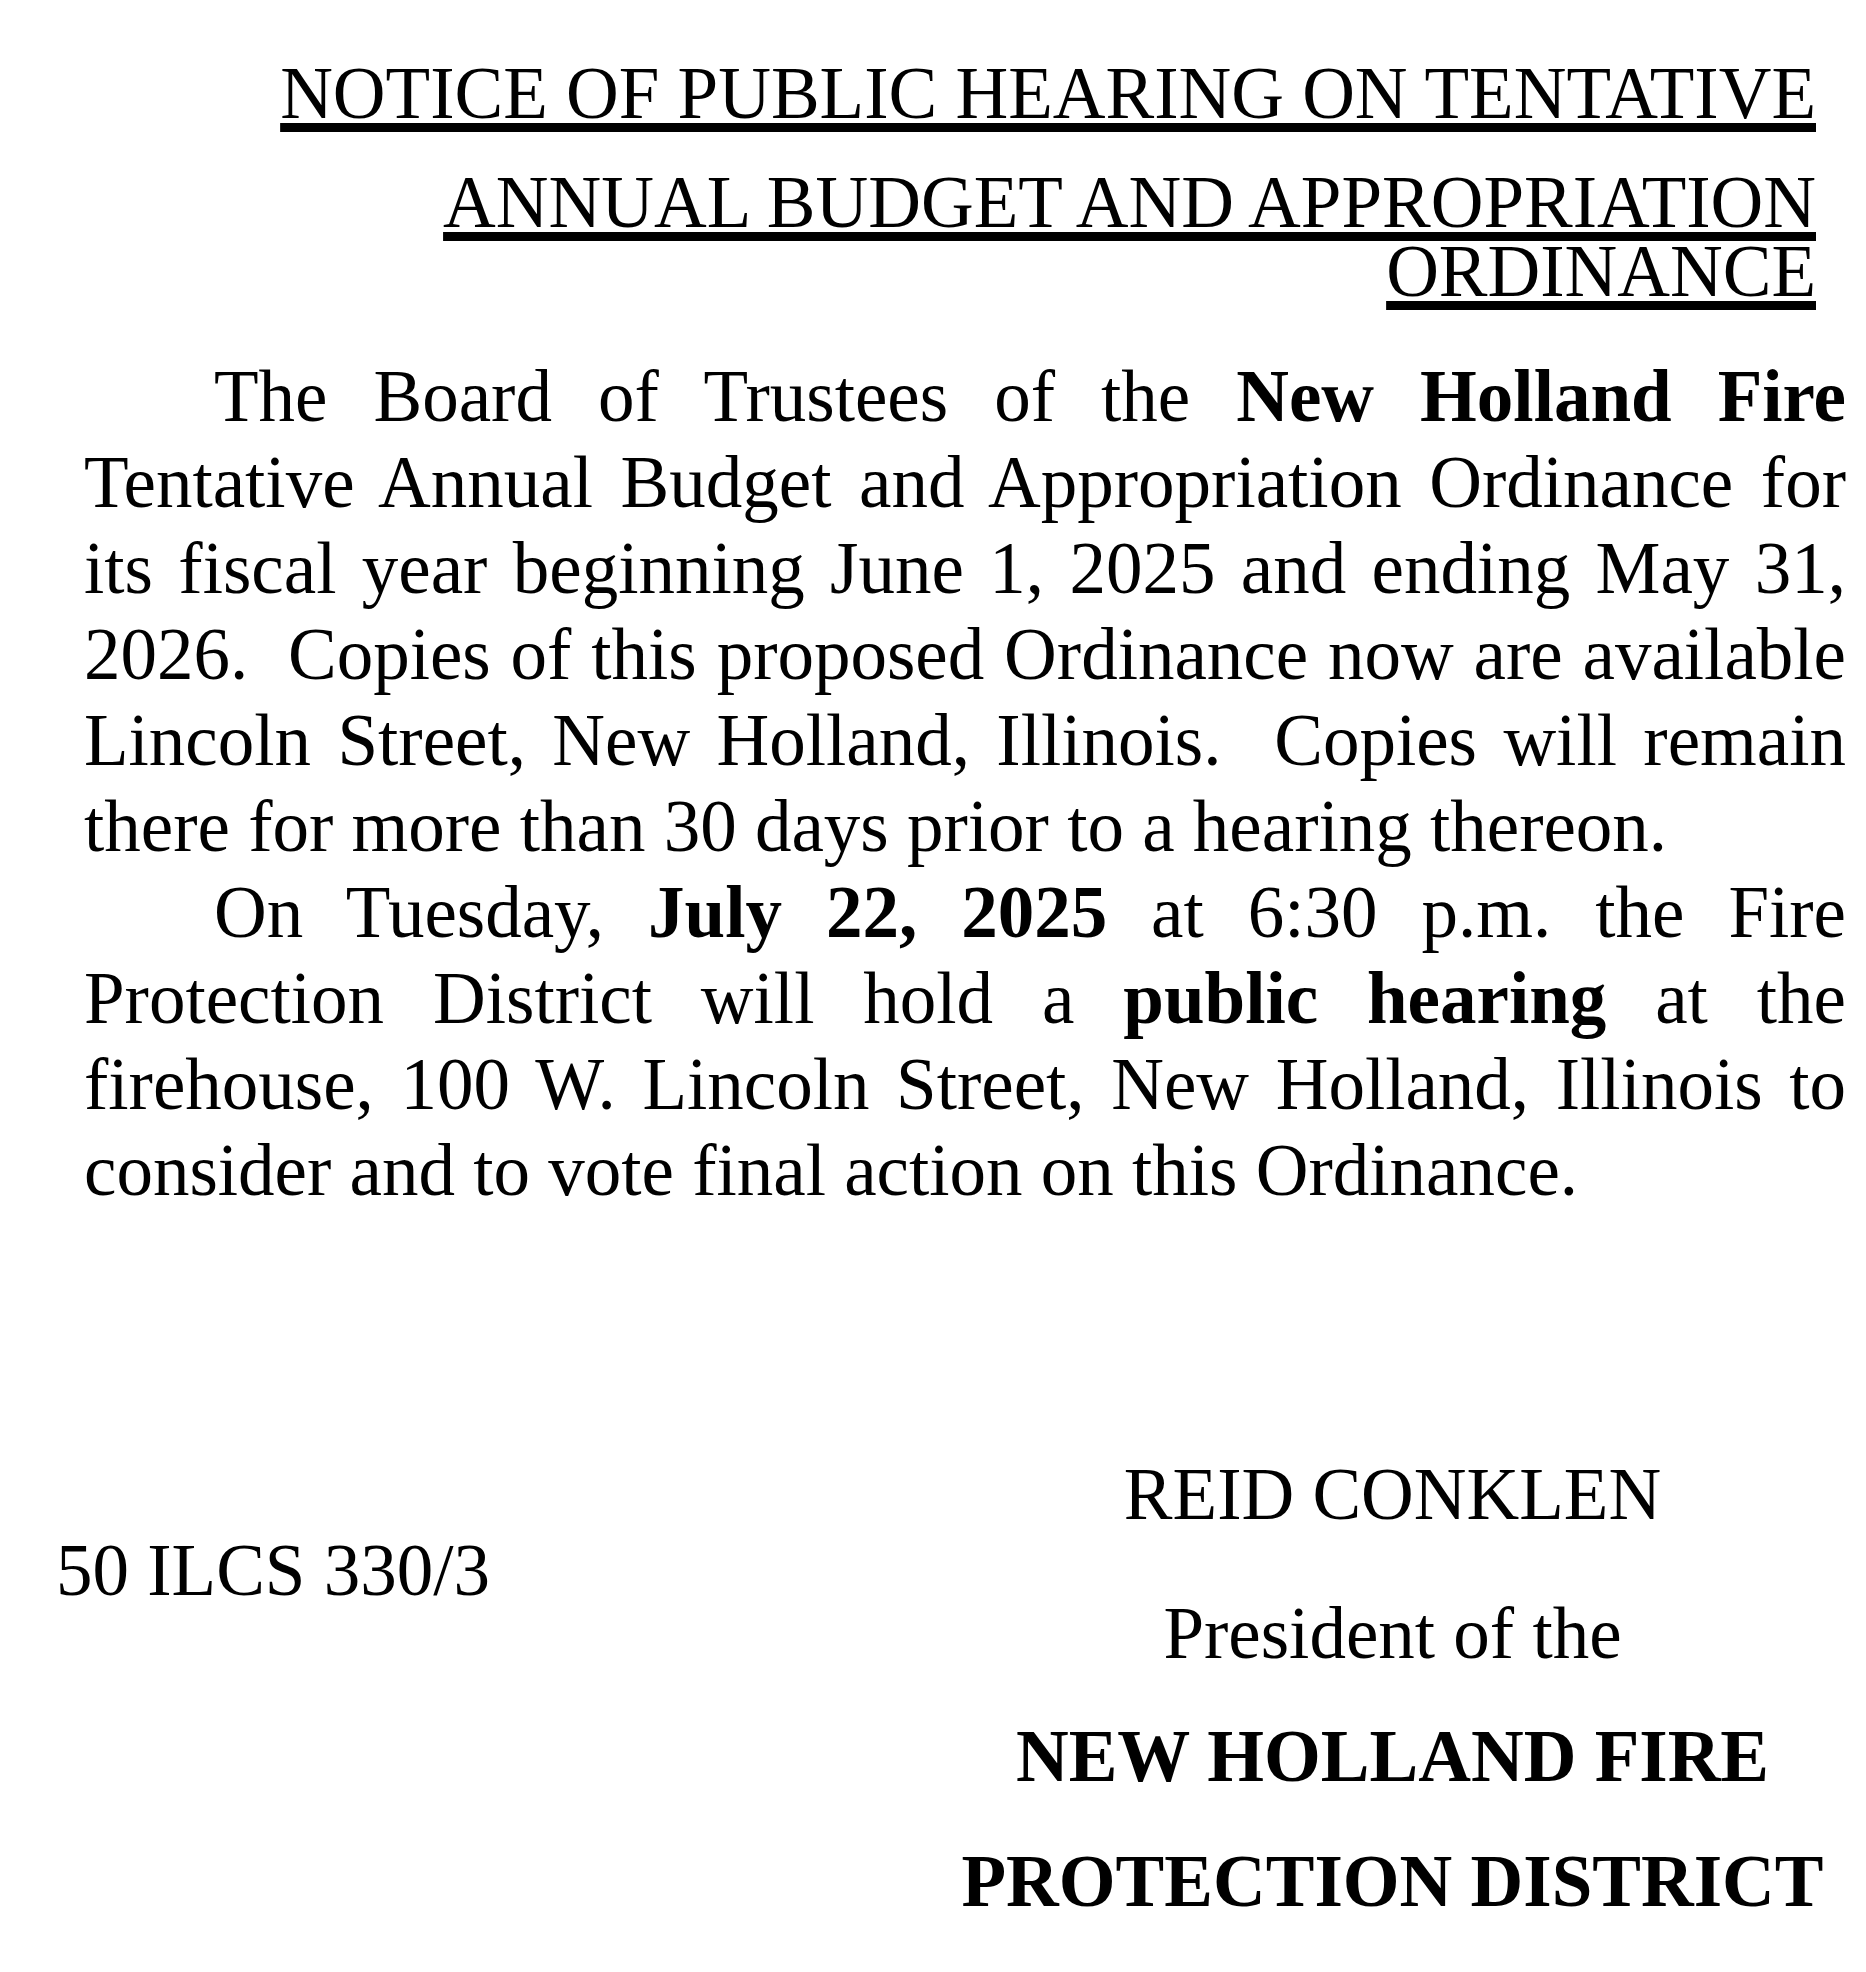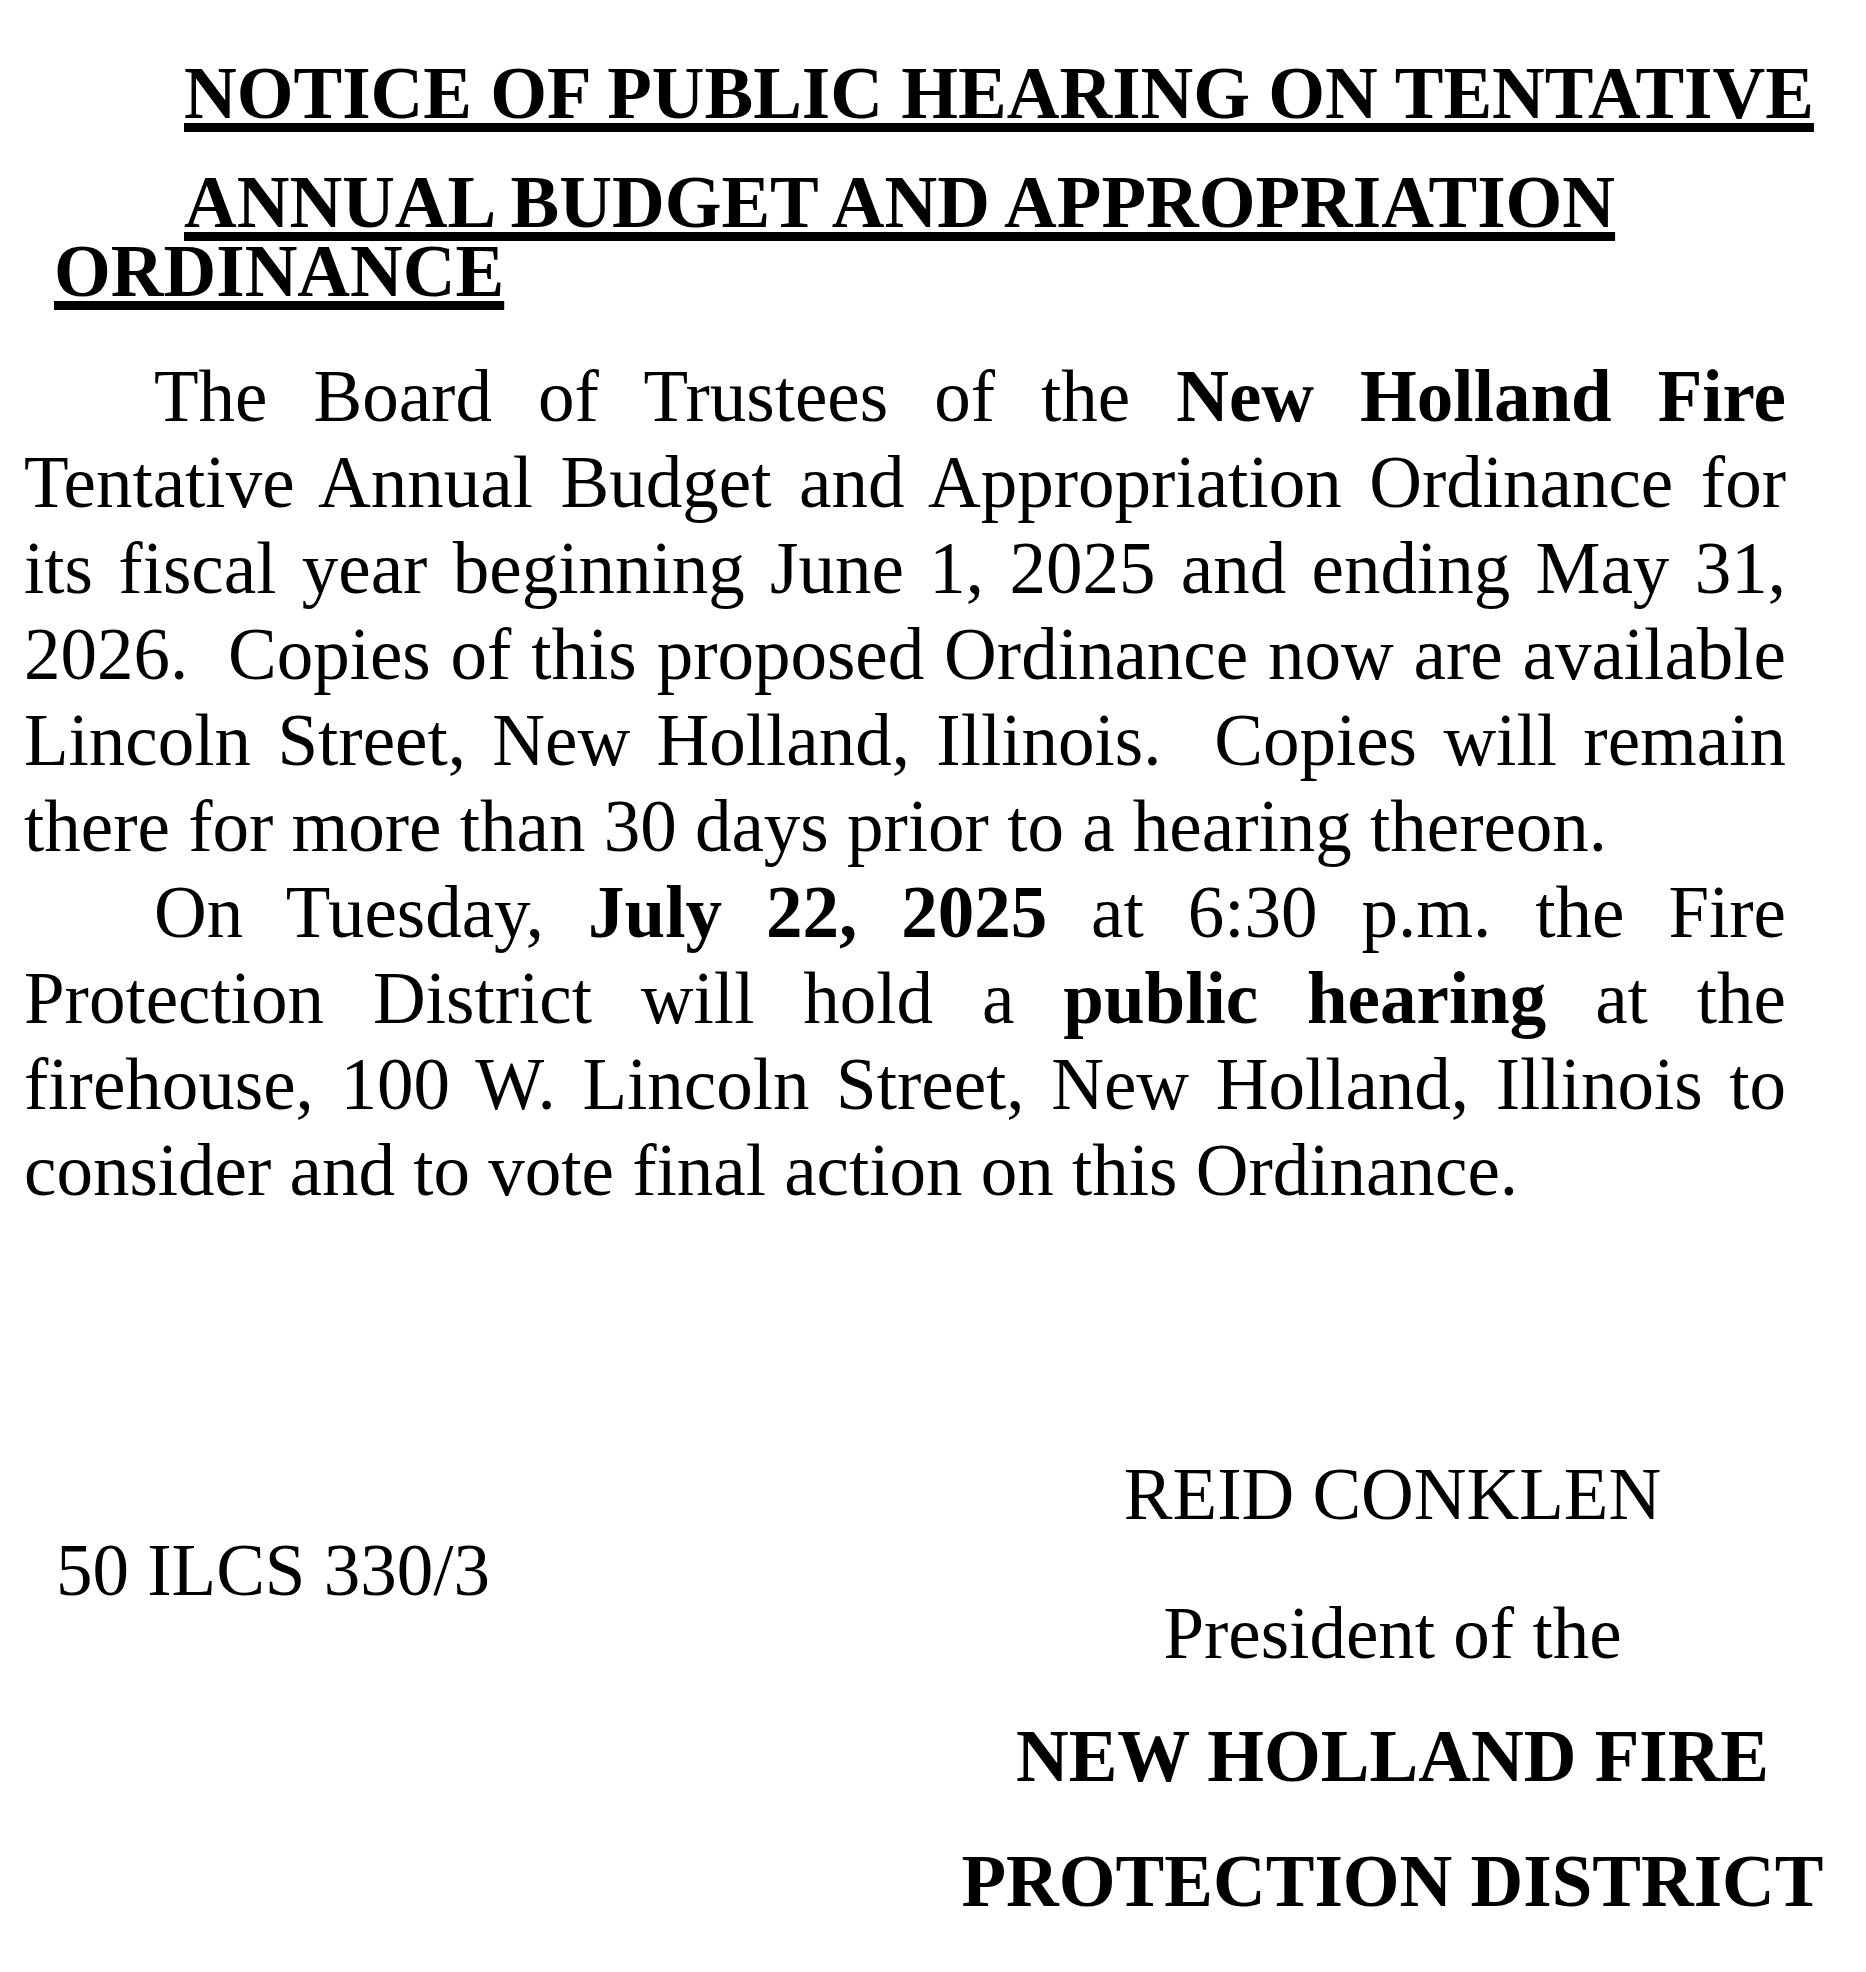--- a/index.html
+++ b/index.html
@@ -14,35 +14,35 @@
     background: #ffffff;
     color: #000000;
     font-family: "Liberation Serif", "DejaVu Serif", serif;
     font-size: 73px;
     line-height: 86px;
     overflow: hidden;
   }
   .heading {
     margin-left: 54px;
     width: 1762px;
-    text-align: left;
-    font-weight: bold;
+    text-align: right;
+    font-weight: normal;
   }
   .t-line { white-space: nowrap; }
   .t1 { margin-top: 51px; text-indent: 130px; }
   .t2 { margin-top: 23px; text-indent: 130px; }
   .t3 { margin-top: -17.3px; }
   .t-line .u {
     text-decoration: underline;
     text-decoration-thickness: 8.6px;
     text-underline-offset: 5.2px;
   }
   .body-text {
     margin-top: 39px;
-    margin-left: 24px;
+    margin-left: 84px;
     width: 1762px;
   }
   .line {
     text-align: justify;
     text-align-last: justify;
   }
   .line.last { text-align-last: left; }
   .line.indent { text-indent: 130px; }
   .bold { font-weight: bold; }
   .sig {

